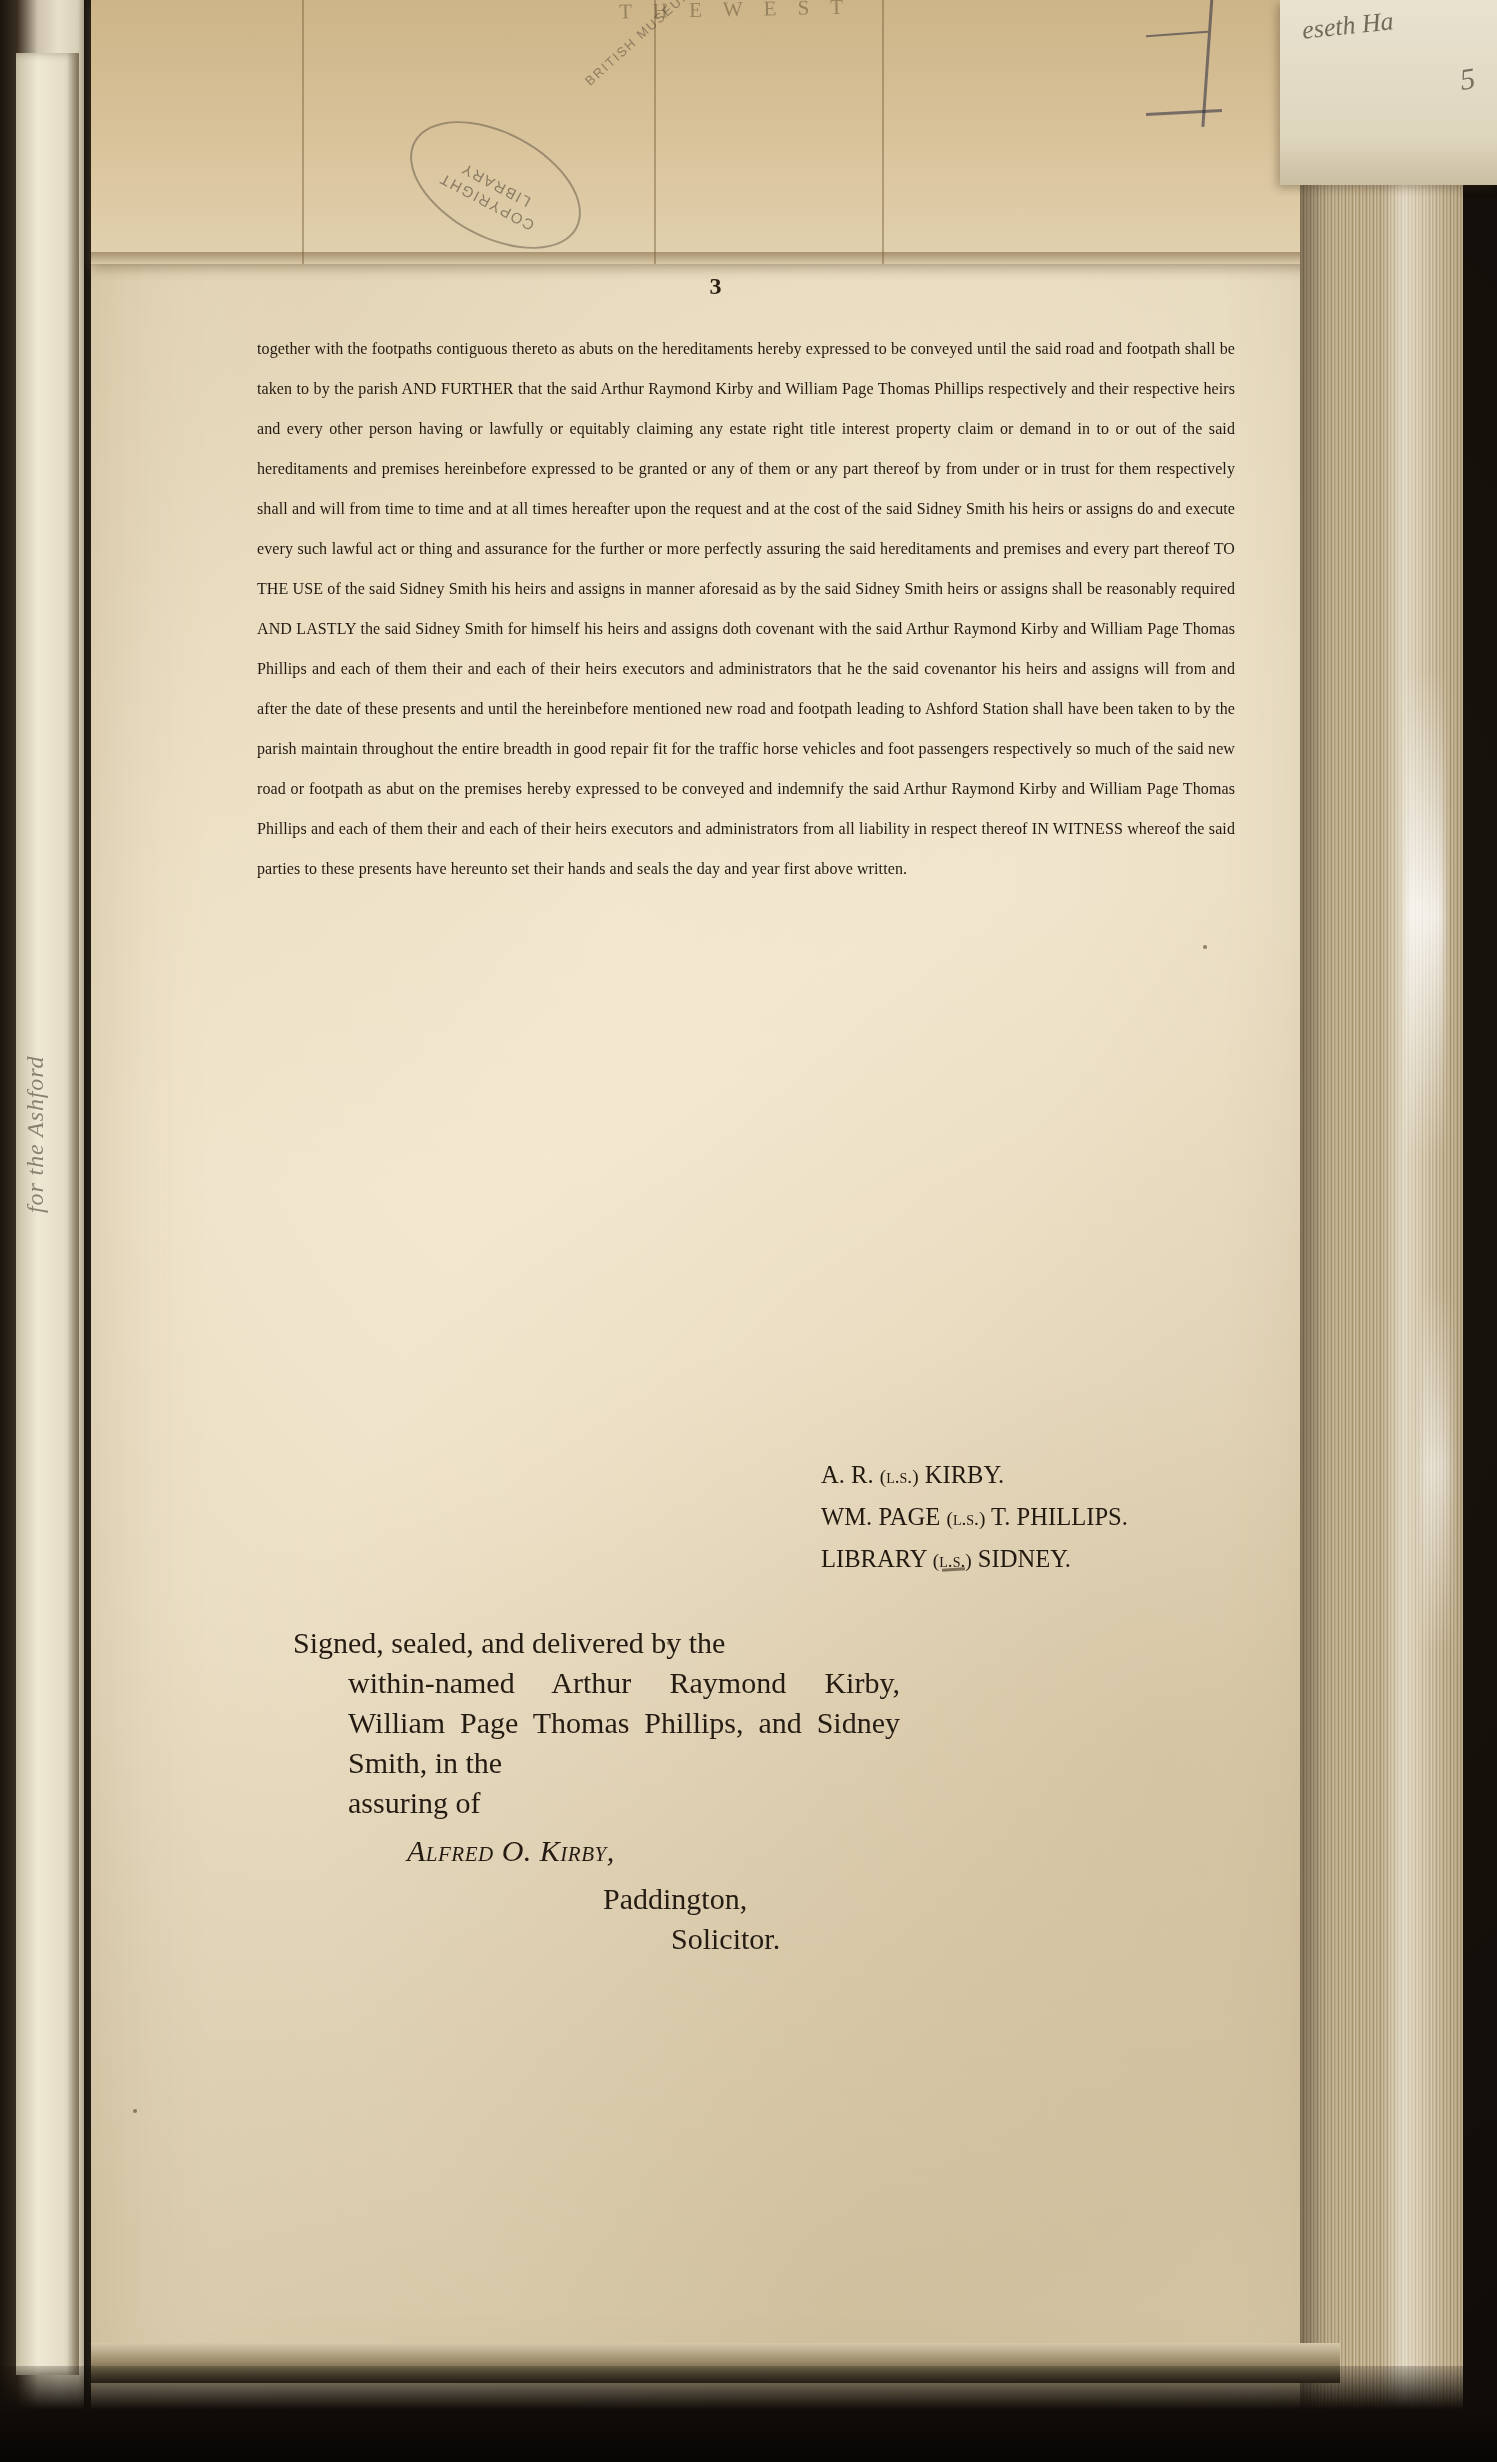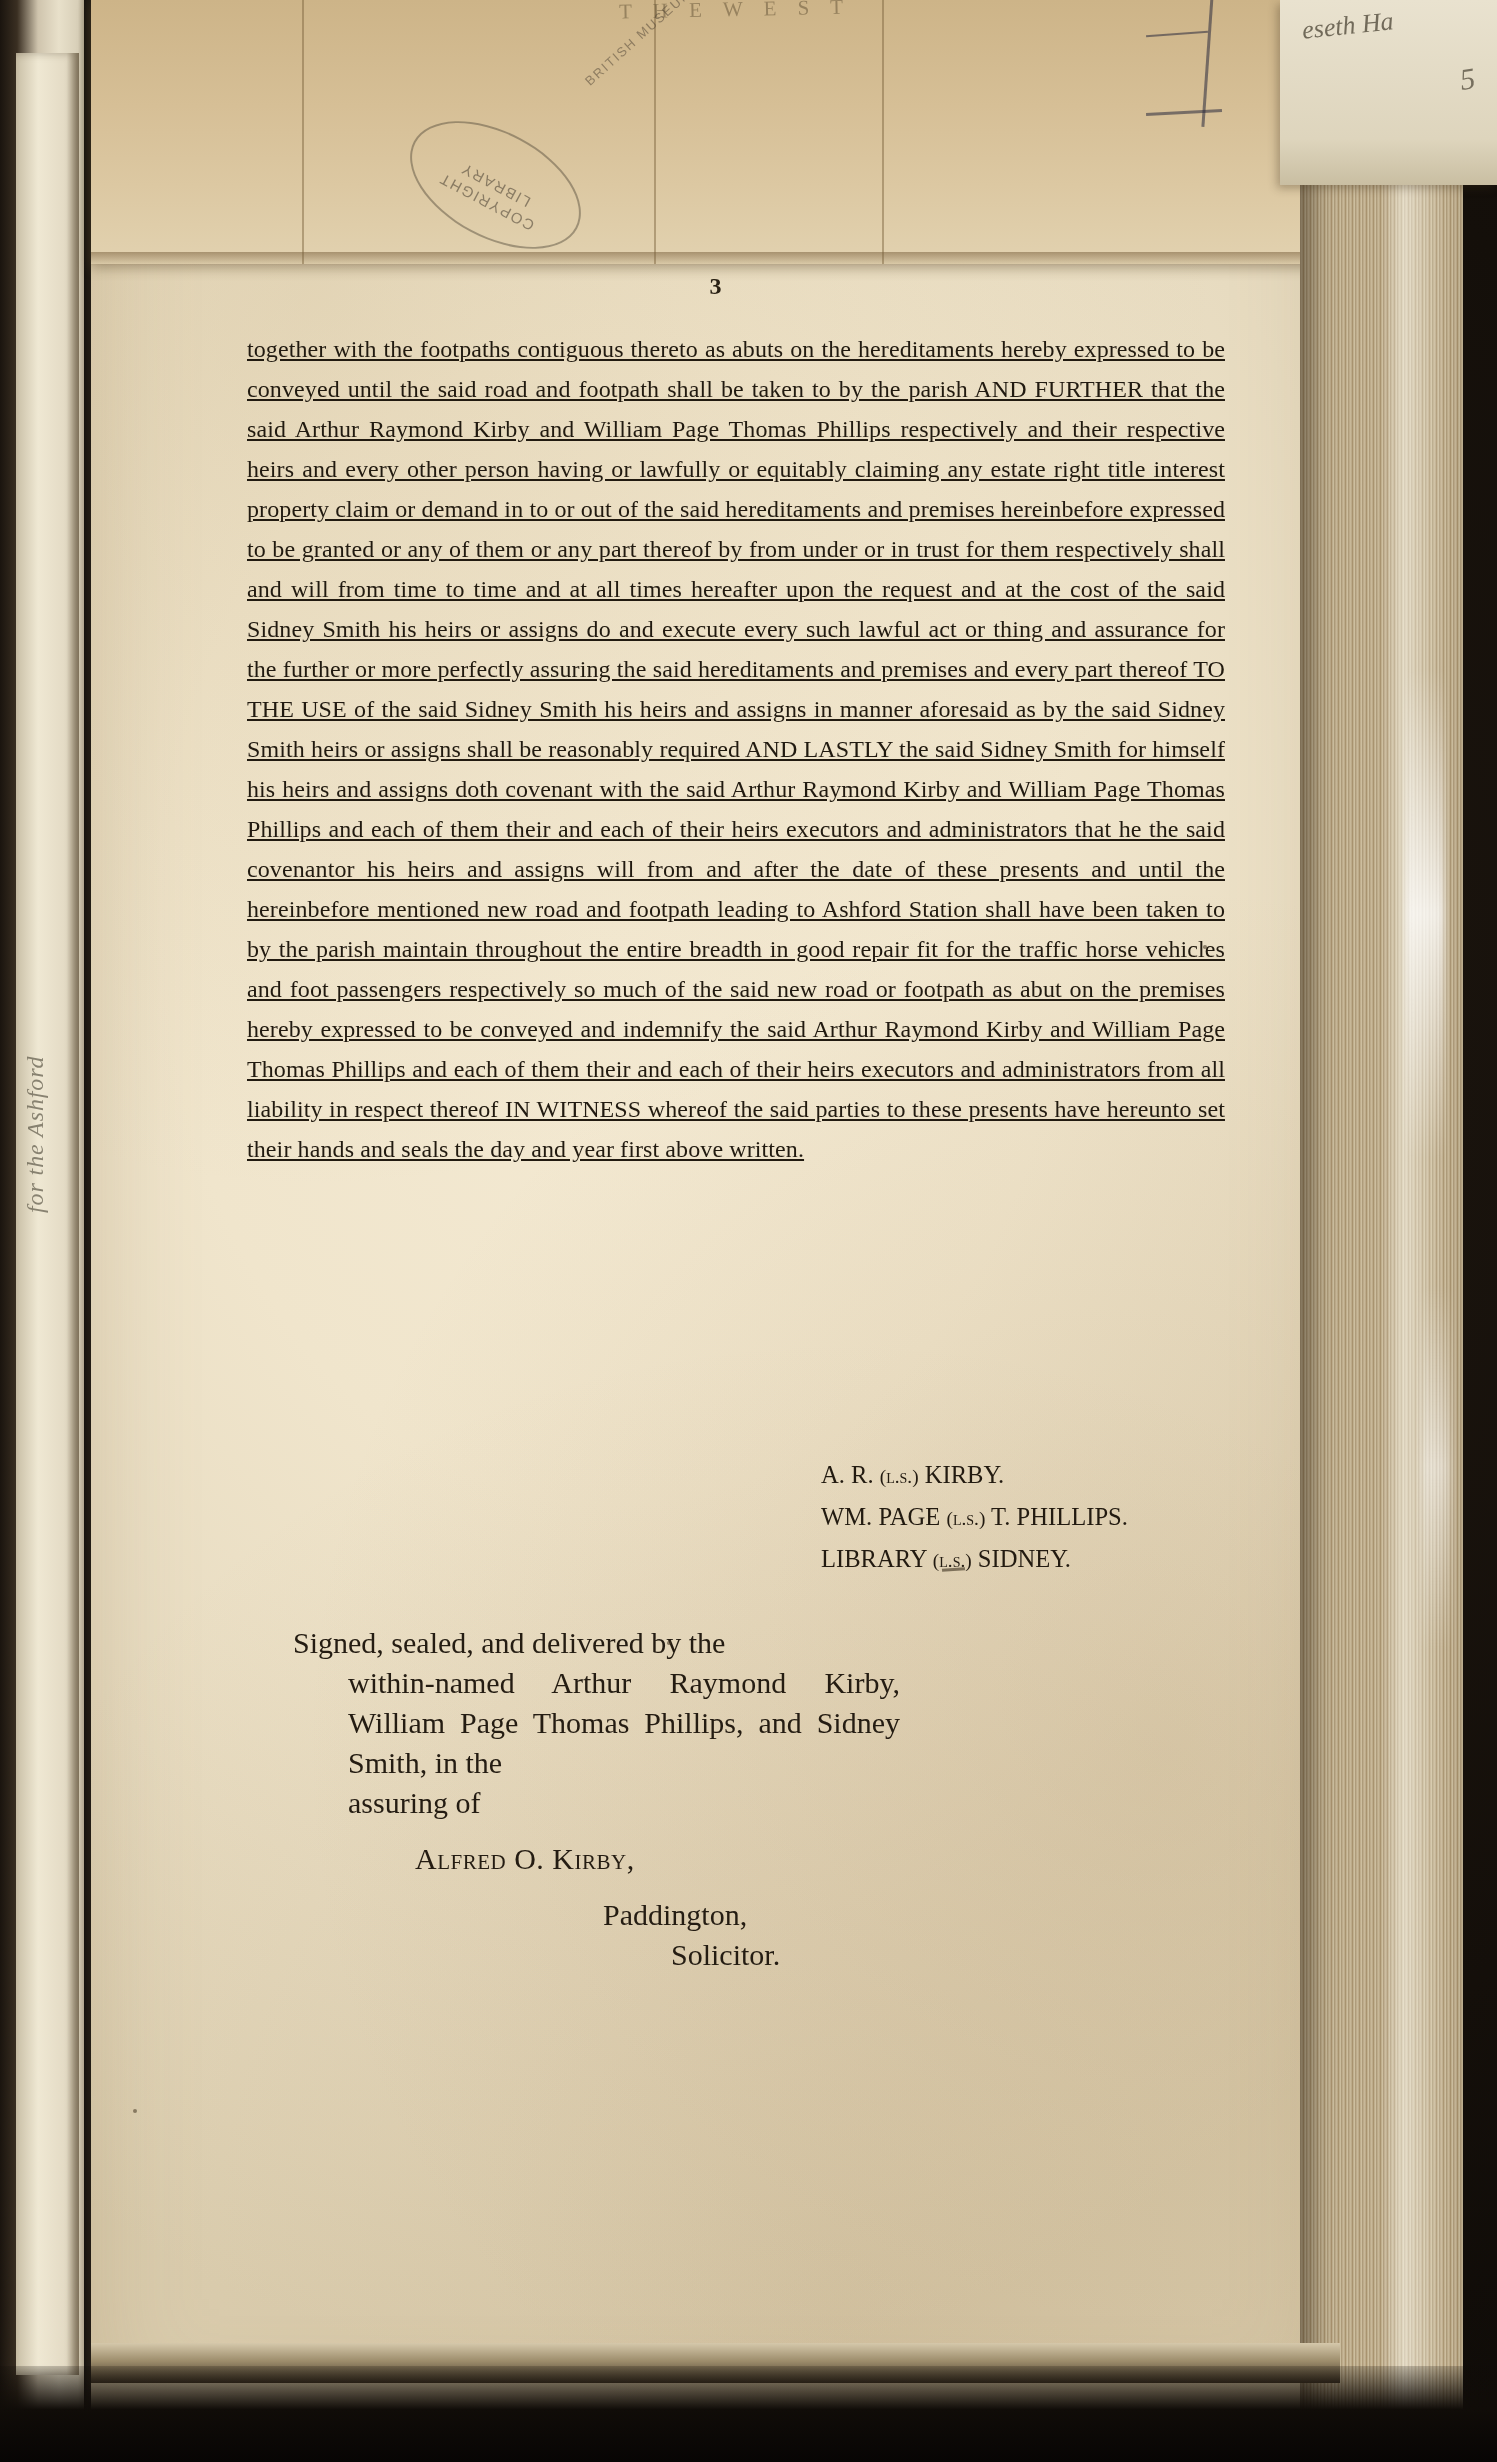--- a/index.html
+++ b/index.html
@@ -253,31 +253,30 @@
     width: 1249px;
     text-align: center;
     font-family: "Liberation Serif", serif;
     font-size: 24px;
     color: #2a2114;
     font-weight: 700;
   }
 
   .body-text {
     position: absolute;
-    left: 156px;
+    left: 166px;
     top: 329px;
     width: 978px;
     font-family: "Liberation Serif", serif;
-    font-size: 24px;
+    font-size: 16px;
     line-height: 40px;
     color: #211a10;
     text-align: justify;
     text-justify: inter-word;
     letter-spacing: 0.1px;
-    text-decoration: underline;
   }
   .body-text p {
     margin: 0;
   }
 
   .signatures {
     position: absolute;
     left: 730px;
     top: 1455px;
     font-family: "Liberation Serif", serif;
@@ -297,21 +296,21 @@
     top: 1623px;
     width: 607px;
     font-family: "Liberation Serif", serif;
     font-size: 30px;
     line-height: 40px;
     color: #241c12;
   }
   .att-l1 { margin: 0; }
   .att-l2 { margin: 0; padding-left: 55px; text-align: justify; }
   .att-l3 { margin: 0; padding-left: 55px; }
-  .att-name { margin: 16px; padding-left: 106px; font-variant: small-caps; letter-spacing: 0.5px; }
+  .att-name { margin: 8px; padding-left: 106px; font-variant: small-caps; letter-spacing: 0.5px; font-style: italic; }
   .att-addr { margin: 0; padding-left: 141px; }
   .att-city { margin: 0; padding-left: 310px; font-family: Liberation Serif, serif; }
   .att-role { margin: 0; padding-left: 378px; }
 
   
   .speck {
     position: absolute;
     background: rgba(70,55,35,0.55);
     border-radius: 50%;
   }

